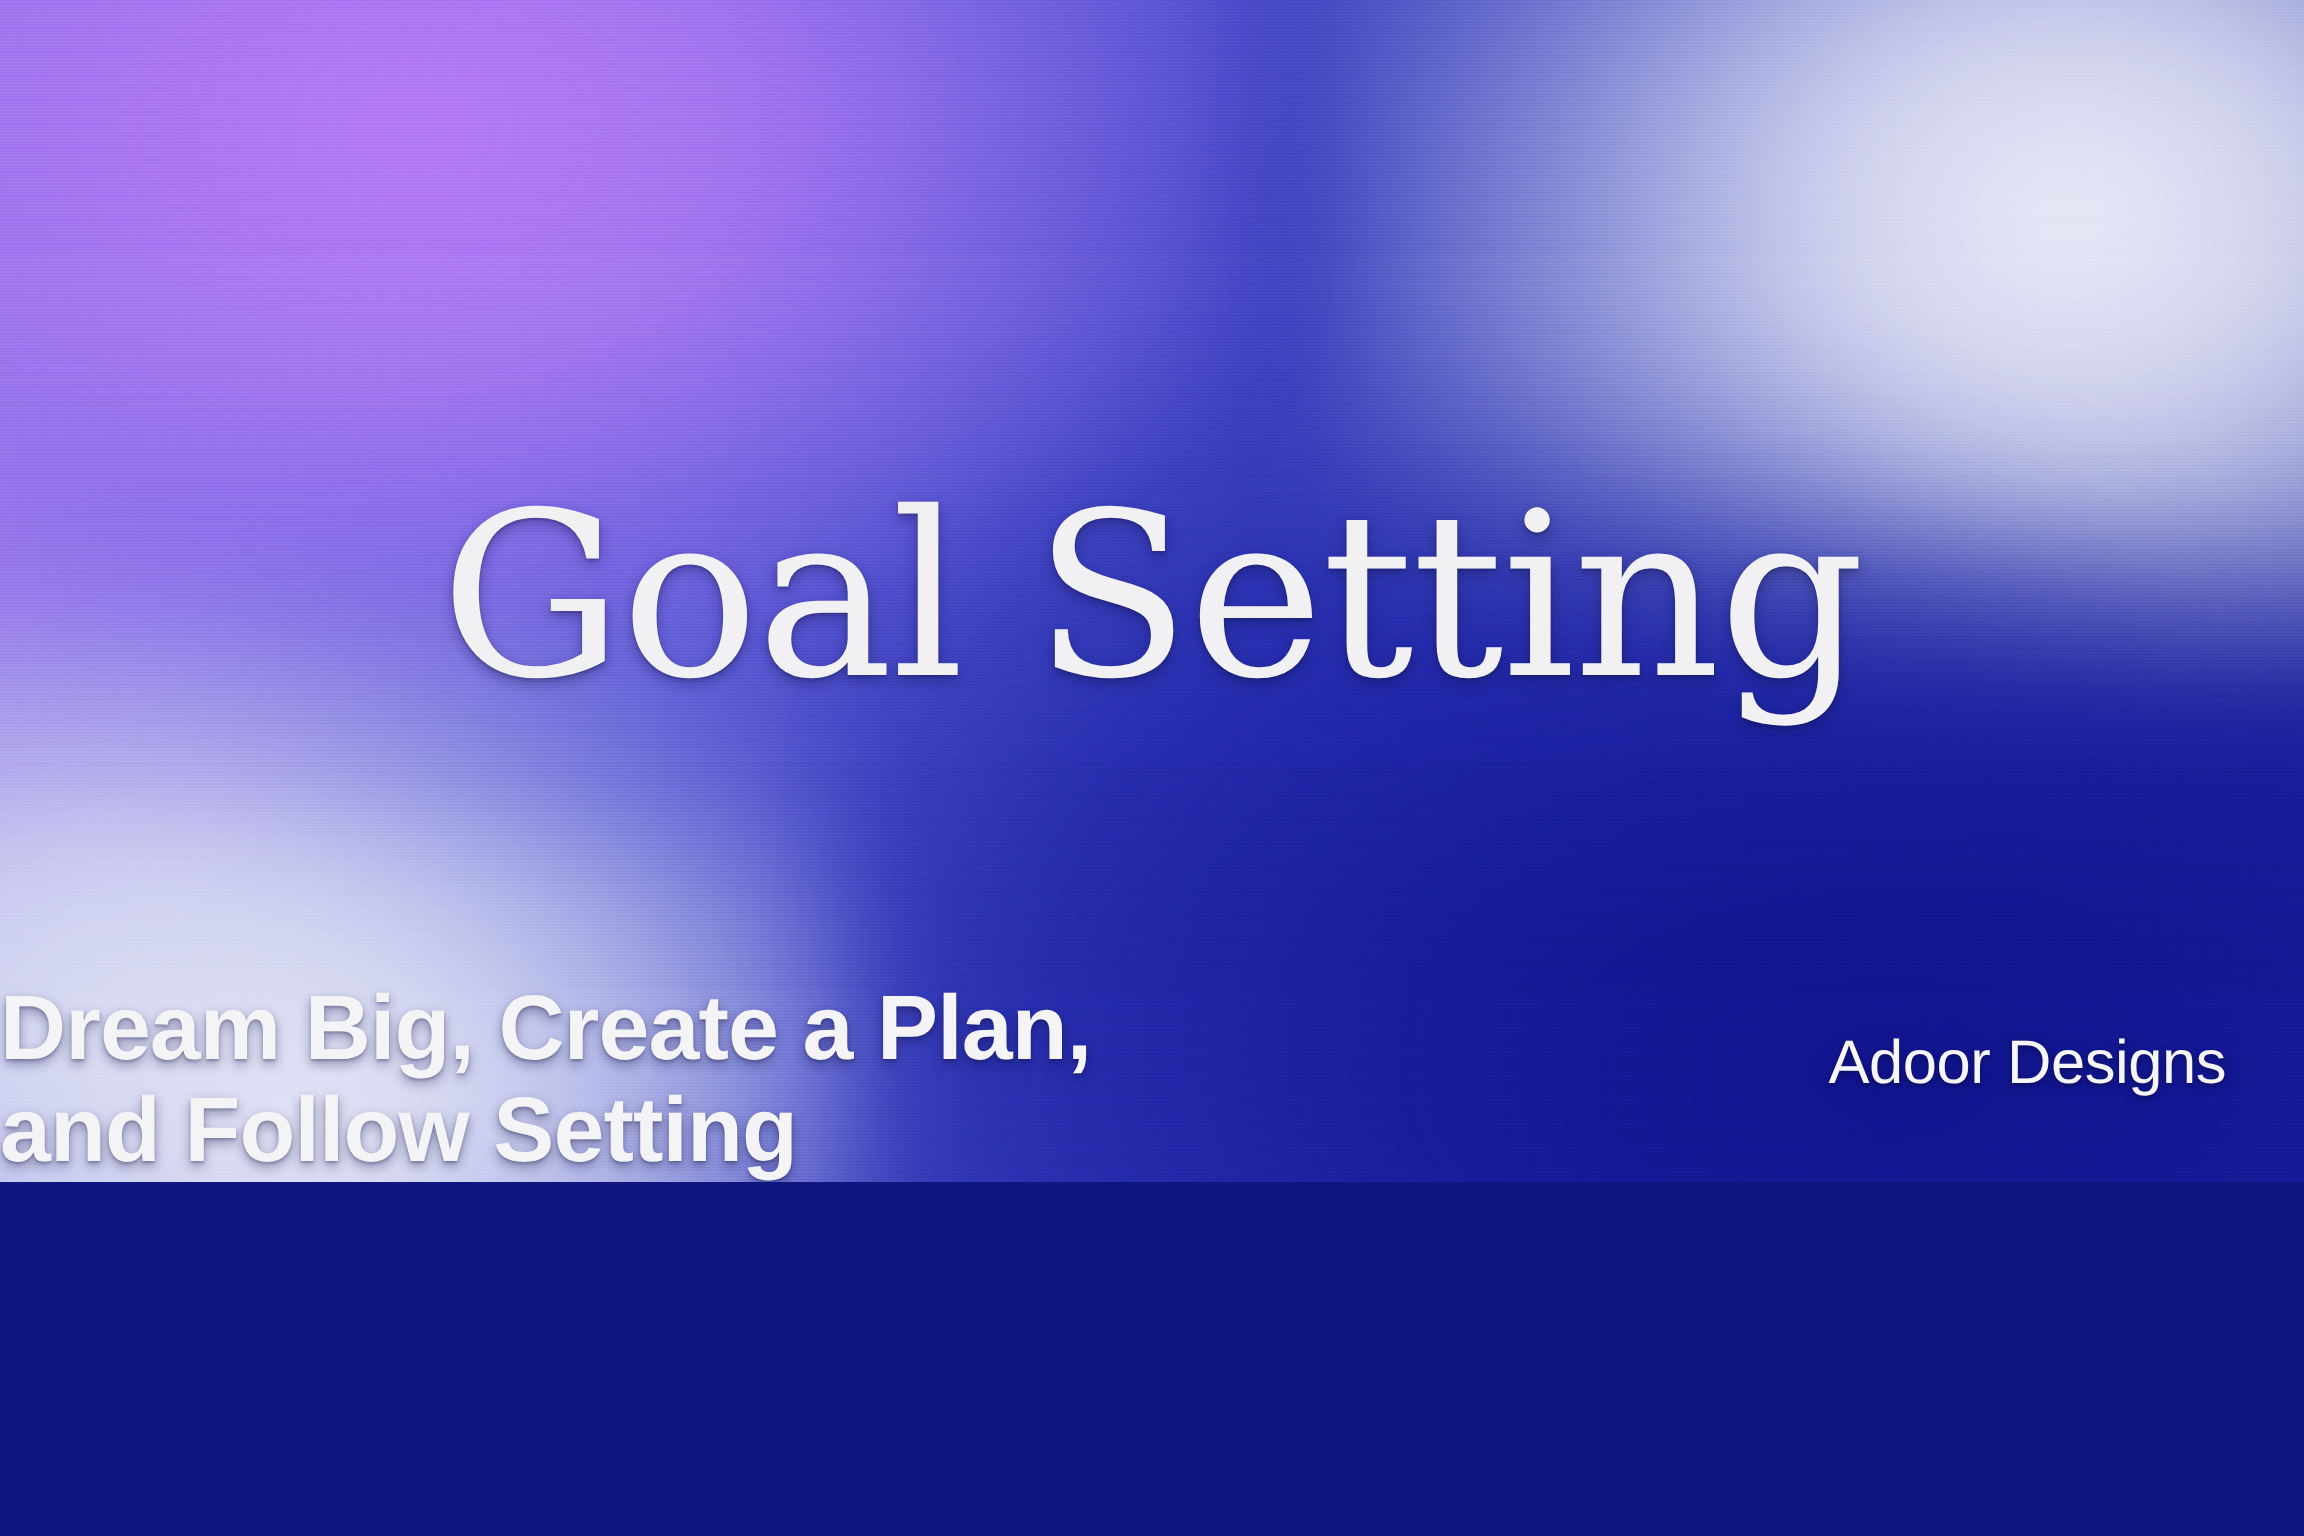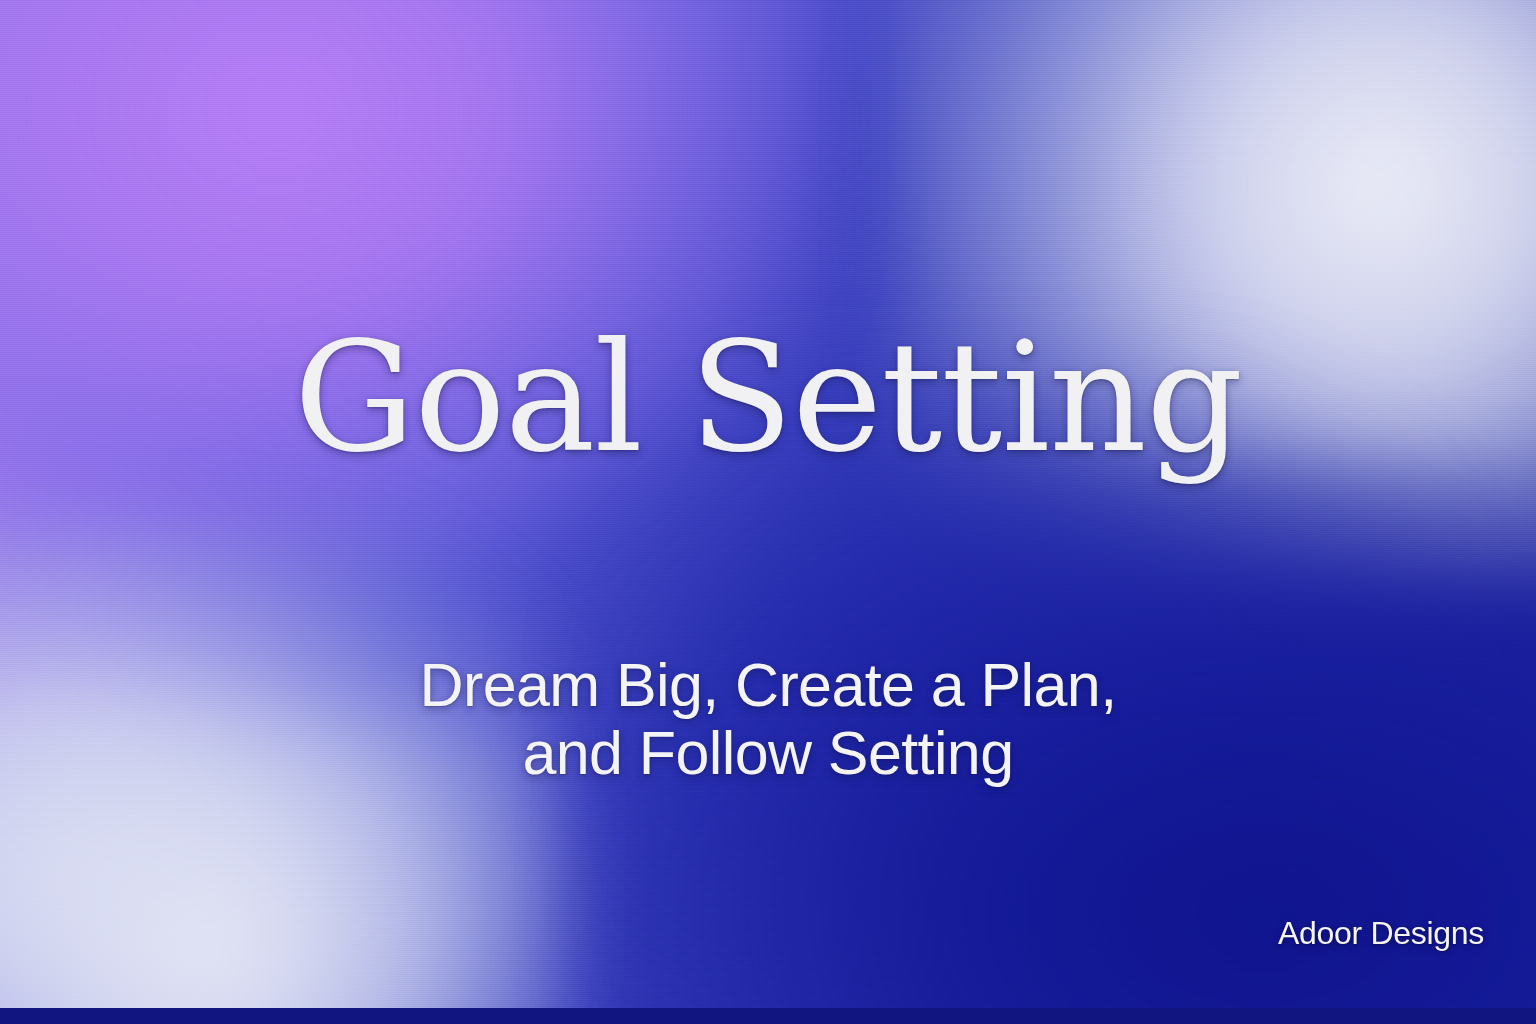--- a/index.html
+++ b/index.html
@@ -4,21 +4,21 @@
 <style>
   html, body {
     margin: 0;
     padding: 0;
     background: #11157f;
   }
 
   .poster {
     position: relative;
     width: 1536px;
-    height: 1008px;
+    height: 788px;
     overflow: hidden;
     background-color: #8b5cf6;
     font-family: "Liberation Sans", sans-serif;
   }
 
   
   .bg-base {
     position: absolute;
     inset: 0;
     background:
@@ -158,42 +158,41 @@
 
   .headline .line-2 {
     margin-top: 6px;
   }
 
   .subtitle {
     position: absolute;
     left: 0;
     right: 0;
     top: 590px;
-    text-align: center;
     font-family: "Liberation Sans", sans-serif;
-    font-weight: 400;
+    font-weight: 700;
     font-size: 61px;
     line-height: 1.12;
     letter-spacing: -0.6px;
     color: #f4f4f7;
     text-shadow: 0 3px 8px rgba(16,18,66,0.38), 0 1px 2px rgba(16,18,66,0.28);
   }
 
   .subtitle .line {
     display: block;
     white-space: nowrap;
   }
 
   .credit {
     position: absolute;
     right: 52px;
     bottom: 56px;
     font-family: "Liberation Sans", sans-serif;
     font-weight: 400;
-    font-size: 32px;
+    font-size: 41px;
     letter-spacing: -0.3px;
     color: #f6f6f9;
     text-shadow: 0 2px 7px rgba(8,10,60,0.45), 0 1px 2px rgba(8,10,60,0.35);
     white-space: nowrap;
   }
 </style>
 </head>
 <body>
 
 <div class="poster">

